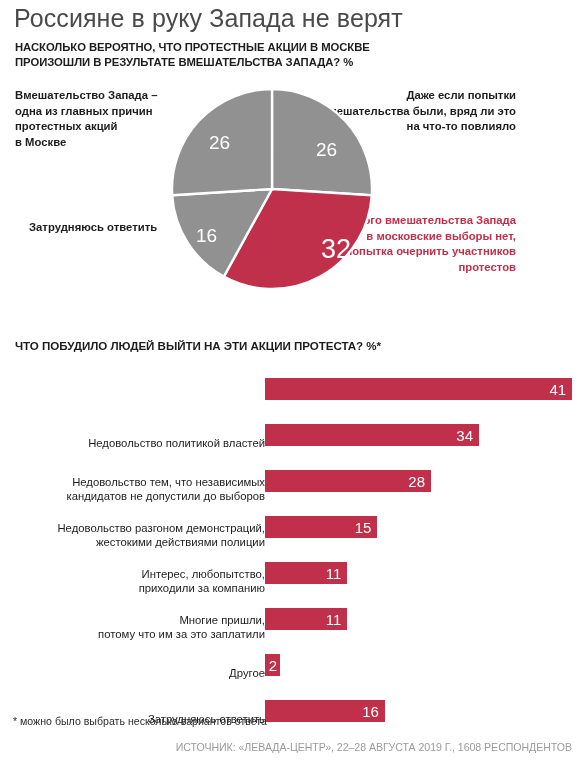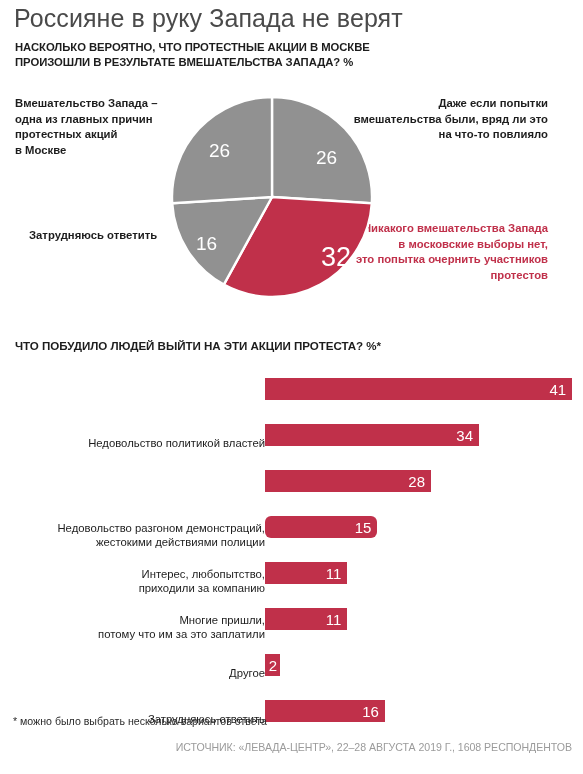--- a/index.html
+++ b/index.html
@@ -36,24 +36,23 @@
     font-weight: bold;
     line-height: 14.5px;
     color: #1d1d1d;
     letter-spacing: -0.05px;
   }
 
   
   #pie-block {
     position: absolute;
     left: 0;
-    top: 88px;
+    top: 80px;
     width: 529px;
     height: 238px;
-    padding-left: 32px;
   }
   #pie-wrap {
     position: absolute;
     left: 171px;
     top: 8px;
     width: 202px;
     height: 202px;
   }
   #pie-svg { display: block; }
 
@@ -198,30 +197,31 @@
     </div>
     <div class="bar-row">
       <div class="bar-label">Недовольство политикой властей</div>
       <div class="bar-track">
         <div class="bar-fill" style="width: 214px;">
           <span class="bar-num">34</span>
         </div>
       </div>
     </div>
     <div class="bar-row">
+      <div class="bar-label">Недовольство тем, что независимых<br>кандидатов не допустили до выборов</div>
       <div class="bar-track">
         <div class="bar-fill" style="width: 166px;">
           <span class="bar-num">28</span>
         </div>
       </div>
     </div>
     <div class="bar-row">
       <div class="bar-label">Недовольство разгоном демонстраций,<br>жестокими действиями полиции</div>
       <div class="bar-track">
-        <div class="bar-fill" style="width: 112.35px; border-radius: 6px;">
+        <div class="bar-fill" style="width: 112.35px;">
           <span class="bar-num">15</span>
         </div>
       </div>
     </div>
     <div class="bar-row">
       <div class="bar-label">Интерес, любопытство,<br>приходили за компанию</div>
       <div class="bar-track">
         <div class="bar-fill" style="width: 82.39px;">
           <span class="bar-num">11</span>
         </div>

